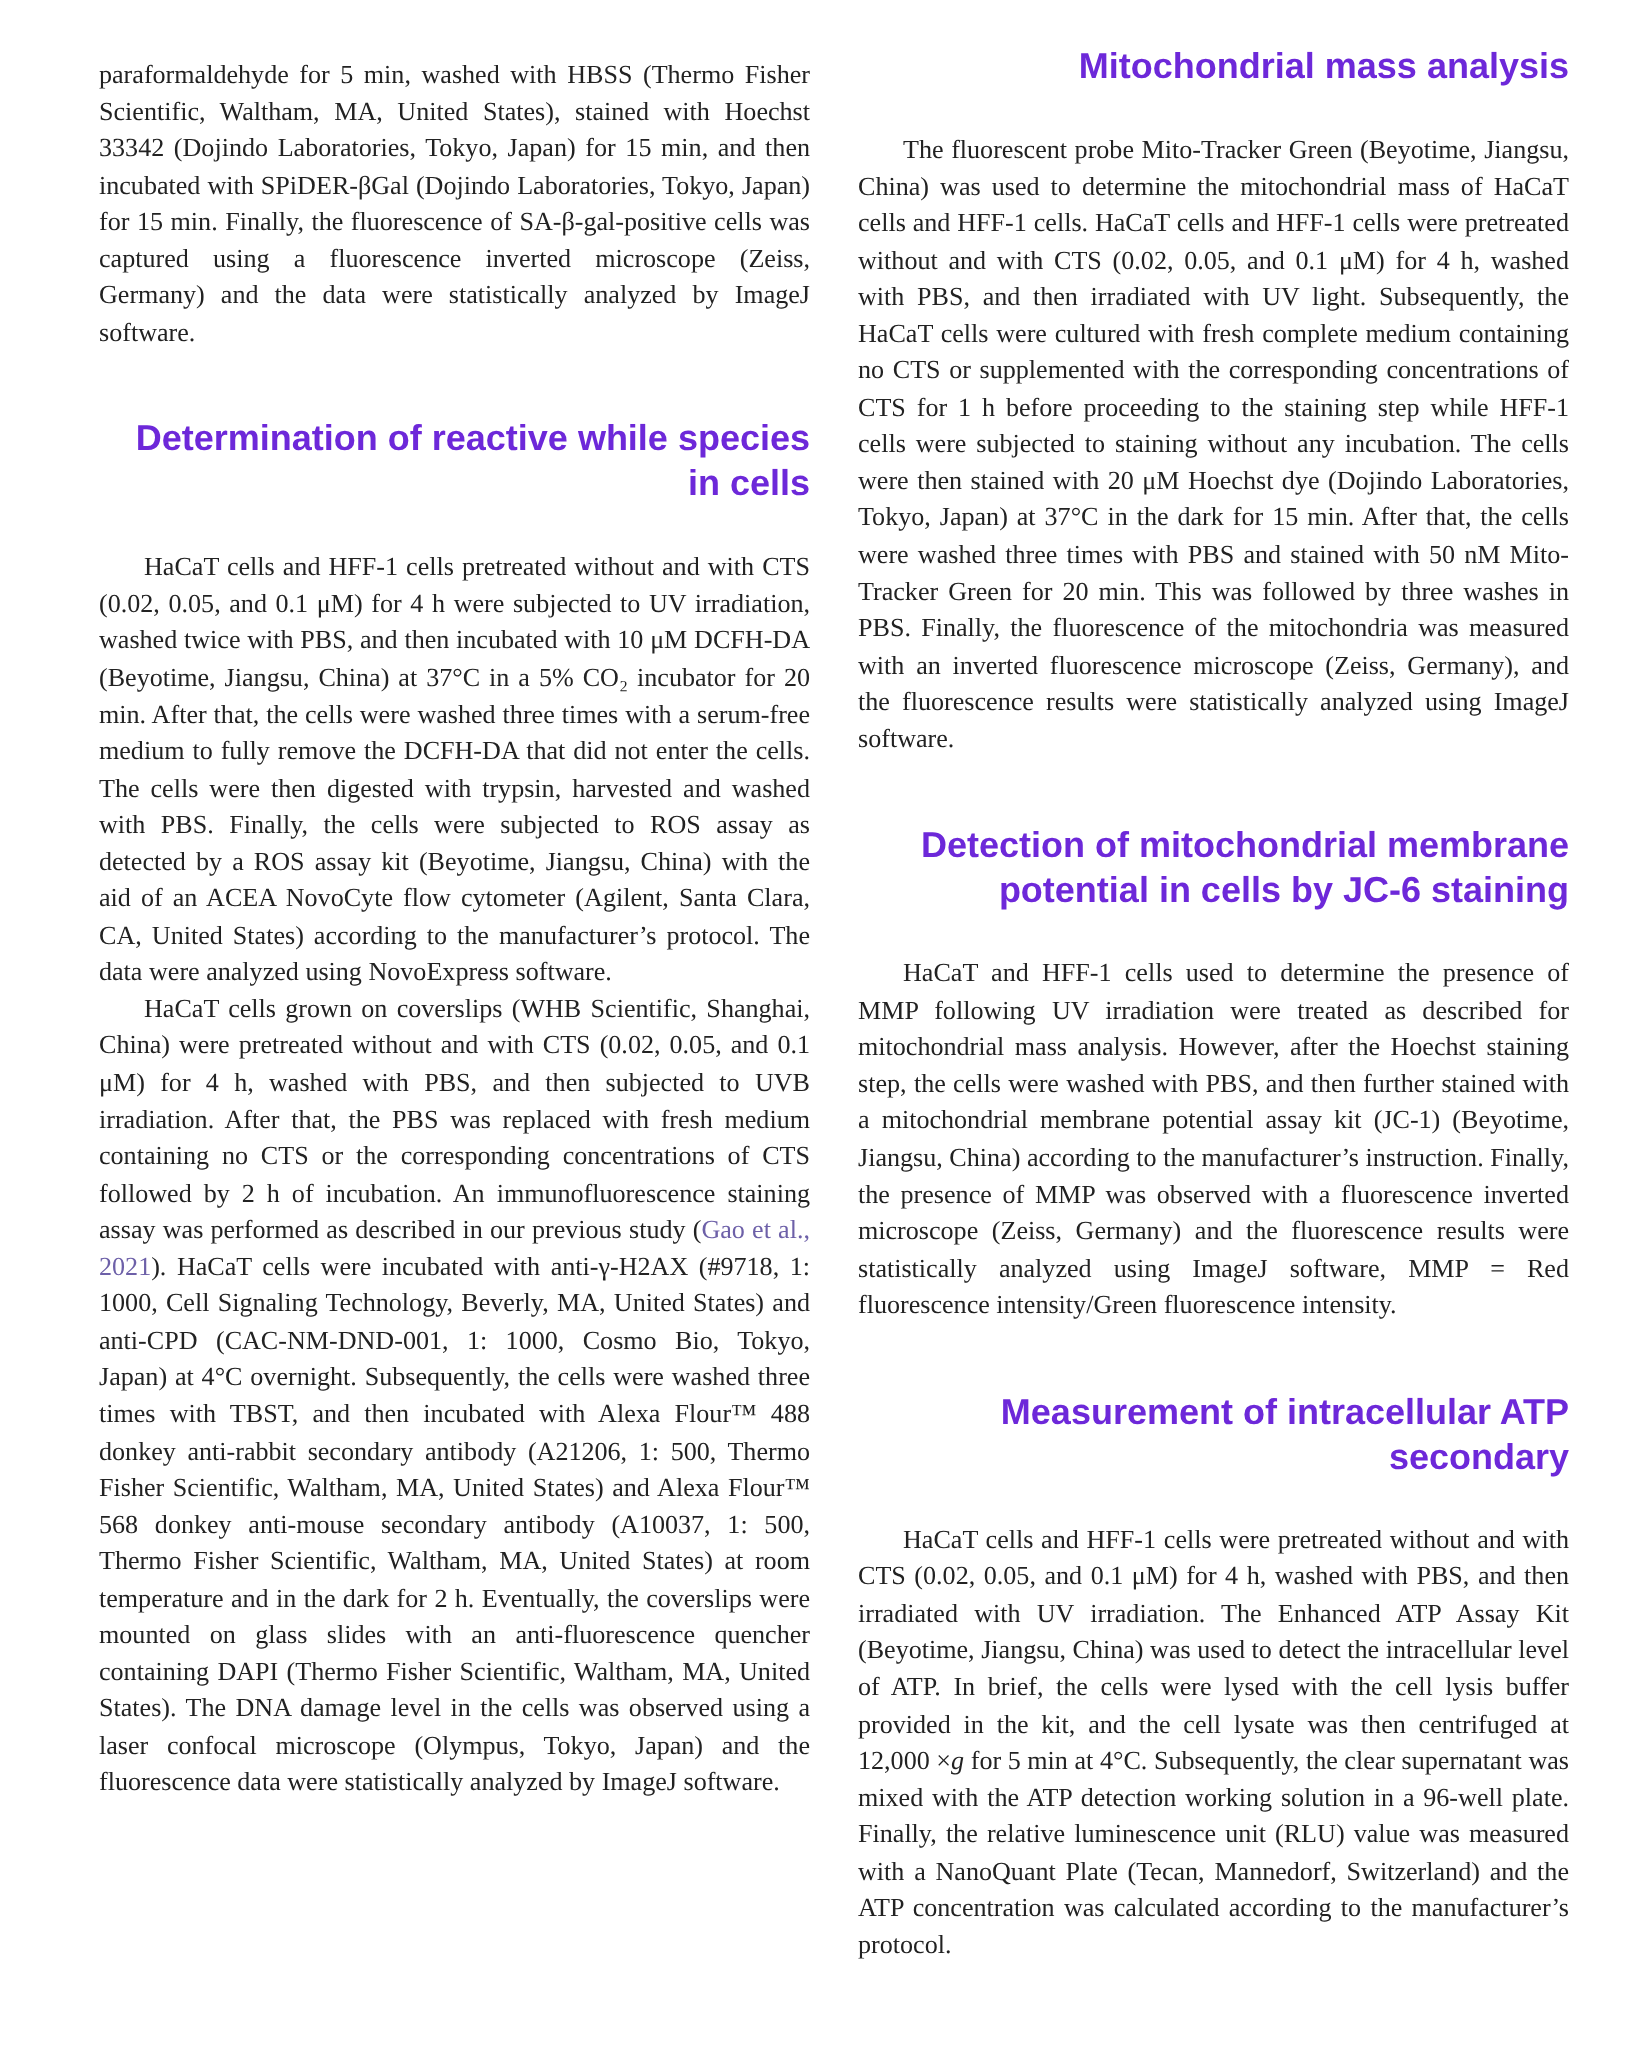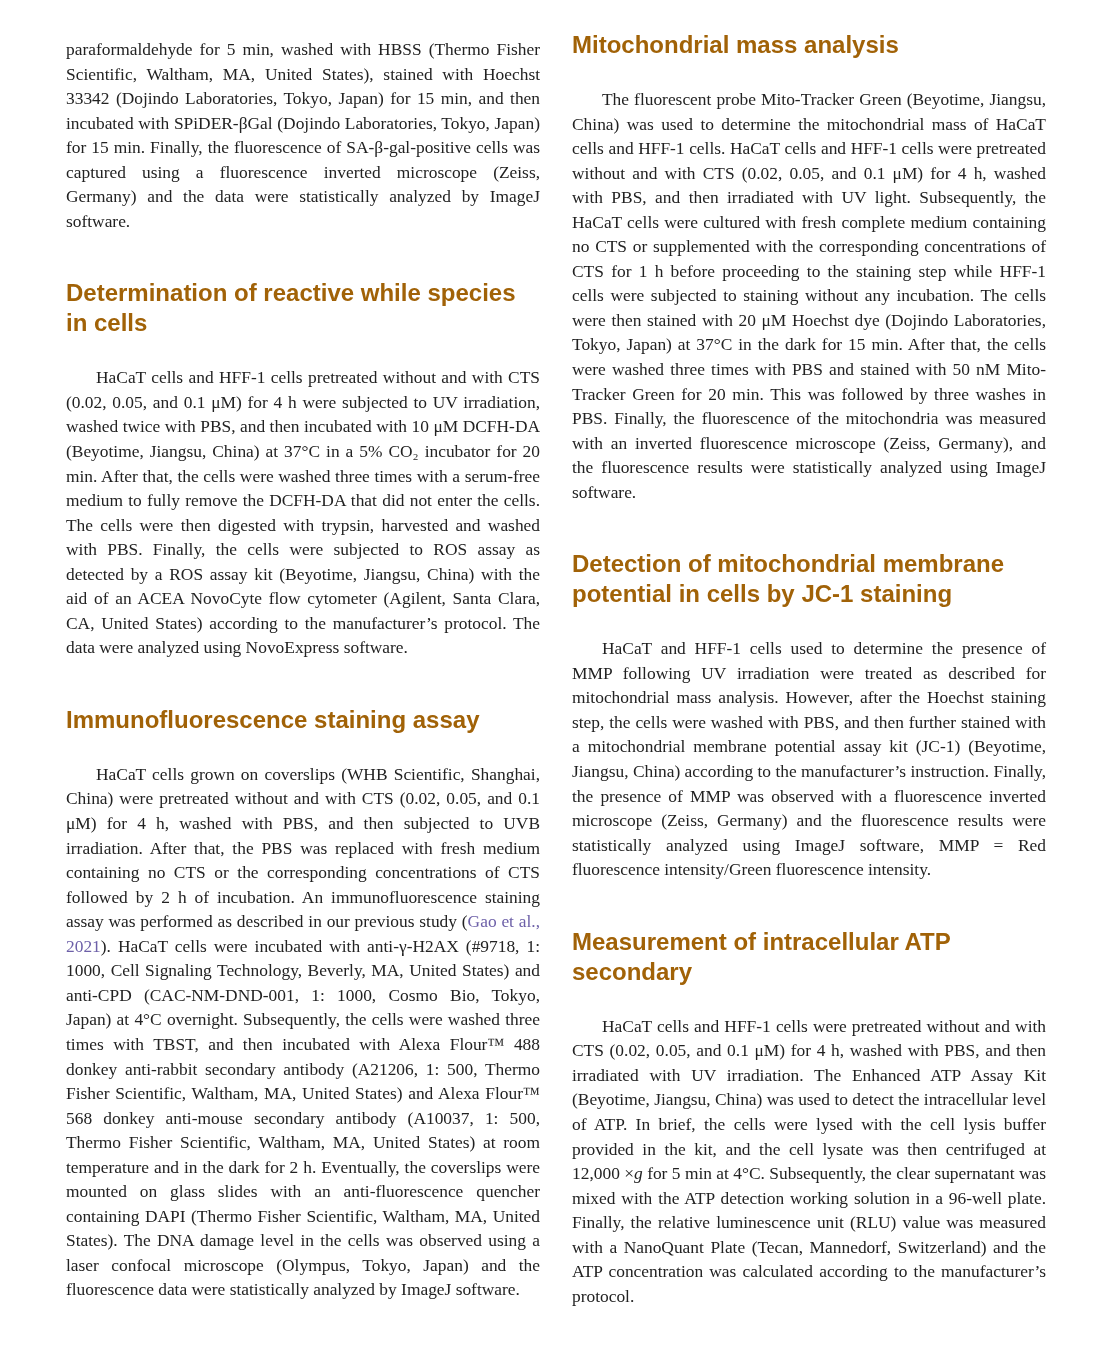--- a/index.html
+++ b/index.html
@@ -14,25 +14,25 @@
     gap: 32px;
     padding: 30px 54px 12px 66px;
     font-family: "Liberation Serif", serif;
   }
   .column { width: 474px; flex: 0 0 474px; }
   .heading {
     font-family: "Liberation Sans", sans-serif;
     font-size: 24px;
     line-height: 30px;
     font-weight: 600;
-    color: #a16207;
+    color: #6d28d9;
     margin: 45px 0 27px 0;
     white-space: pre-line;
     letter-spacing: 0px;
-    text-align: left;
+    text-align: right;
   }
   .column > .heading:first-child { margin-top: 0; }
   .para {
     font-size: 17.4px;
     line-height: 24.55px;
     color: #222222;
     text-align: justify;
     margin: 0;
   }
   .para.indent { text-indent: 30px; }
@@ -42,26 +42,25 @@
 </style>
 </head>
 <body>
 
 <div class="page" id="page-root">
     <div class="column col-left">
       <p class="para"><span>paraformaldehyde for 5 min, washed with HBSS (Thermo Fisher Scientific, Waltham, MA, United States), stained with Hoechst 33342 (Dojindo Laboratories, Tokyo, Japan) for 15 min, and then incubated with SPiDER-βGal (Dojindo Laboratories, Tokyo, Japan) for 15 min. Finally, the fluorescence of SA-β-gal-positive cells was captured using a fluorescence inverted microscope (Zeiss, Germany) and the data were statistically analyzed by ImageJ software.</span></p>
       <h2 class="heading">Determination of reactive while species
 in cells</h2>
       <p class="para indent"><span>HaCaT cells and HFF-1 cells pretreated without and with CTS (0.02, 0.05, and 0.1 μM) for 4 h were subjected to UV irradiation, washed twice with PBS, and then incubated with 10 μM DCFH-DA (Beyotime, Jiangsu, China) at 37°C in a 5% CO₂ incubator for 20 min. After that, the cells were washed three times with a serum-free medium to fully remove the DCFH-DA that did not enter the cells. The cells were then digested with trypsin, harvested and washed with PBS. Finally, the cells were subjected to ROS assay as detected by a ROS assay kit (Beyotime, Jiangsu, China) with the aid of an ACEA NovoCyte flow cytometer (Agilent, Santa Clara, CA, United States) according to the manufacturer’s protocol. The data were analyzed using NovoExpress software.</span></p>
-      <h2 class="heading">Immunofluorescence staining assay</h2>
       <p class="para indent"><span>HaCaT cells grown on coverslips (WHB Scientific, Shanghai, China) were pretreated without and with CTS (0.02, 0.05, and 0.1 μM) for 4 h, washed with PBS, and then subjected to UVB irradiation. After that, the PBS was replaced with fresh medium containing no CTS or the corresponding concentrations of CTS followed by 2 h of incubation. An immunofluorescence staining assay was performed as described in our previous study (</span><span class="seg-link">Gao et al., 2021</span><span>). HaCaT cells were incubated with anti-γ-H2AX (#9718, 1: 1000, Cell Signaling Technology, Beverly, MA, United States) and anti-CPD (CAC-NM-DND-001, 1: 1000, Cosmo Bio, Tokyo, Japan) at 4°C overnight. Subsequently, the cells were washed three times with TBST, and then incubated with Alexa Flour™ 488 donkey anti-rabbit secondary antibody (A21206, 1: 500, Thermo Fisher Scientific, Waltham, MA, United States) and Alexa Flour™ 568 donkey anti-mouse secondary antibody (A10037, 1: 500, Thermo Fisher Scientific, Waltham, MA, United States) at room temperature and in the dark for 2 h. Eventually, the coverslips were mounted on glass slides with an anti-fluorescence quencher containing DAPI (Thermo Fisher Scientific, Waltham, MA, United States). The DNA damage level in the cells was observed using a laser confocal microscope (Olympus, Tokyo, Japan) and the fluorescence data were statistically analyzed by ImageJ software.</span></p>
     </div>
     <div class="column col-right">
       <h2 class="heading">Mitochondrial mass analysis</h2>
       <p class="para indent"><span>The fluorescent probe Mito-Tracker Green (Beyotime, Jiangsu, China) was used to determine the mitochondrial mass of HaCaT cells and HFF-1 cells. HaCaT cells and HFF-1 cells were pretreated without and with CTS (0.02, 0.05, and 0.1 μM) for 4 h, washed with PBS, and then irradiated with UV light. Subsequently, the HaCaT cells were cultured with fresh complete medium containing no CTS or supplemented with the corresponding concentrations of CTS for 1 h before proceeding to the staining step while HFF-1 cells were subjected to staining without any incubation. The cells were then stained with 20 μM Hoechst dye (Dojindo Laboratories, Tokyo, Japan) at 37°C in the dark for 15 min. After that, the cells were washed three times with PBS and stained with 50 nM Mito-Tracker Green for 20 min. This was followed by three washes in PBS. Finally, the fluorescence of the mitochondria was measured with an inverted fluorescence microscope (Zeiss, Germany), and the fluorescence results were statistically analyzed using ImageJ software.</span></p>
       <h2 class="heading">Detection of mitochondrial membrane
-potential in cells by JC-1 staining</h2>
+potential in cells by JC-6 staining</h2>
       <p class="para indent"><span>HaCaT and HFF-1 cells used to determine the presence of MMP following UV irradiation were treated as described for mitochondrial mass analysis. However, after the Hoechst staining step, the cells were washed with PBS, and then further stained with a mitochondrial membrane potential assay kit (JC-1) (Beyotime, Jiangsu, China) according to the manufacturer’s instruction. Finally, the presence of MMP was observed with a fluorescence inverted microscope (Zeiss, Germany) and the fluorescence results were statistically analyzed using ImageJ software, MMP = Red fluorescence intensity/Green fluorescence intensity.</span></p>
       <h2 class="heading">Measurement of intracellular ATP
 secondary</h2>
       <p class="para indent"><span>HaCaT cells and HFF-1 cells were pretreated without and with CTS (0.02, 0.05, and 0.1 μM) for 4 h, washed with PBS, and then irradiated with UV irradiation. The Enhanced ATP Assay Kit (Beyotime, Jiangsu, China) was used to detect the intracellular level of ATP. In brief, the cells were lysed with the cell lysis buffer provided in the kit, and the cell lysate was then centrifuged at 12,000 ×</span><span class="seg-italic">g</span><span> for 5 min at 4°C. Subsequently, the clear supernatant was mixed with the ATP detection working solution in a 96-well plate. Finally, the relative luminescence unit (RLU) value was measured with a NanoQuant Plate (Tecan, Mannedorf, Switzerland) and the ATP concentration was calculated according to the manufacturer’s protocol.</span></p>
     </div>
   </div>
 
 </body></html>

